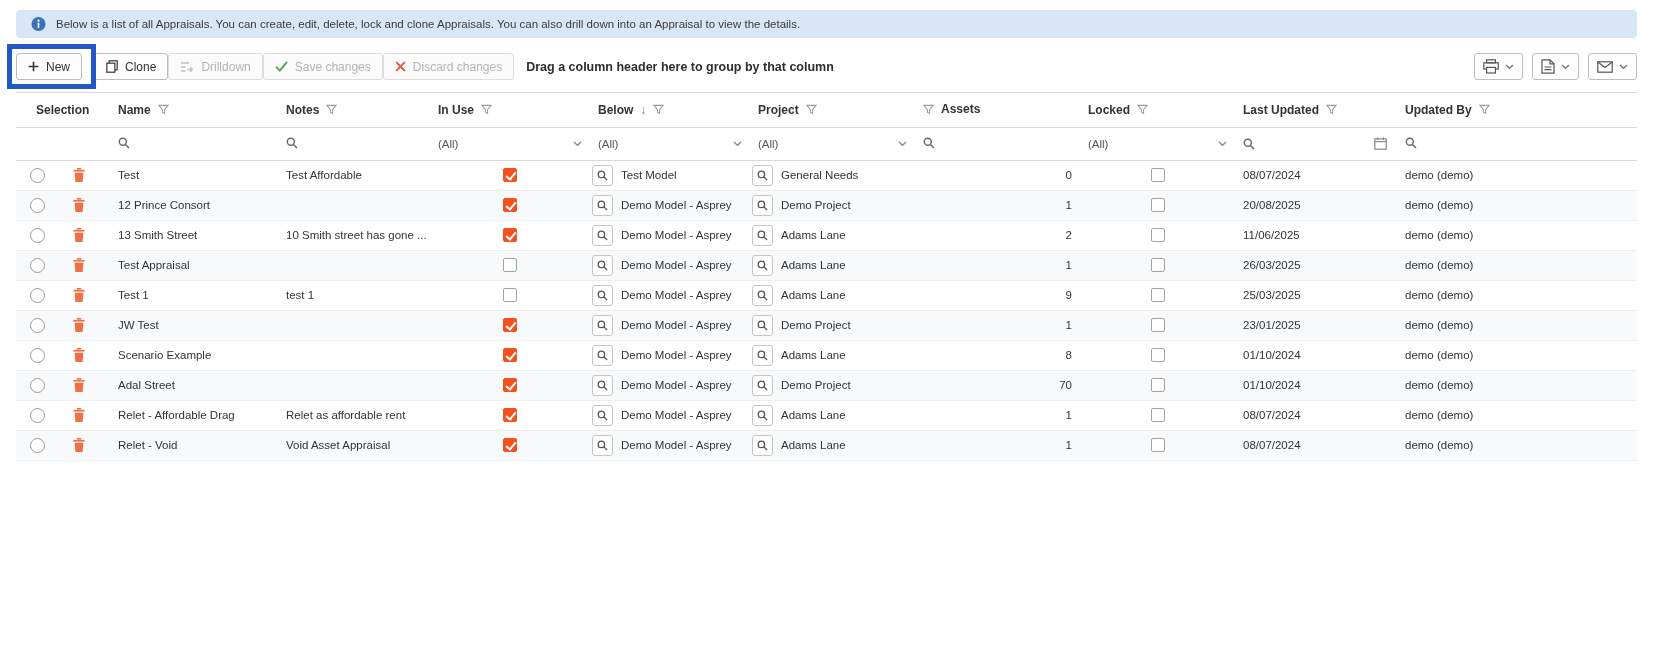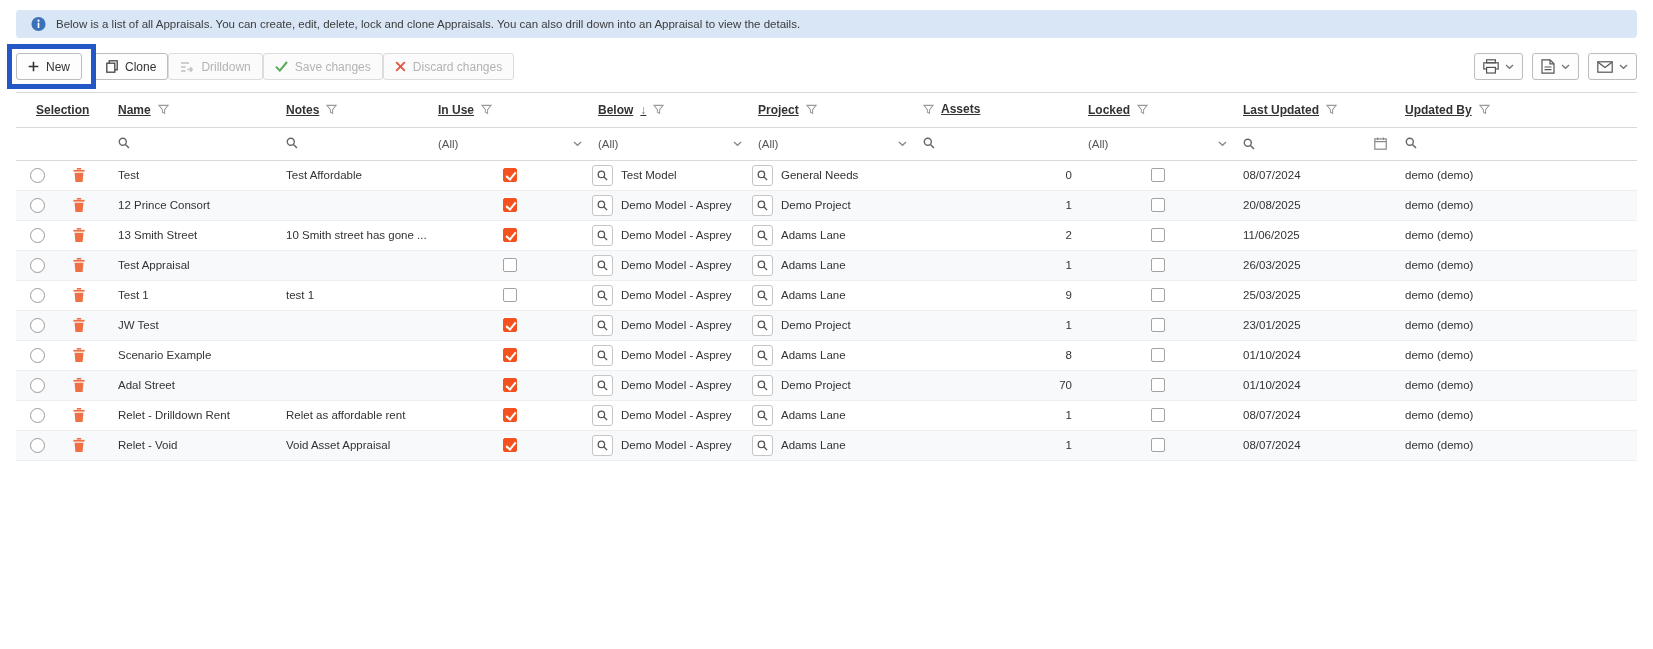--- a/index.html
+++ b/index.html
@@ -57,21 +57,21 @@
   
   table.grid { width: 100%; border-collapse: collapse; table-layout: fixed; }
   .grid th, .grid td { overflow: hidden; white-space: nowrap; text-overflow: clip; }
 
   .grid thead th {
     font-size: 12px; font-weight: 700; color: #333; text-align: left;
     padding: 9px 8px;
     border-top: 1px solid #d9d9d9; border-bottom: 1px solid #d9d9d9;
     background: #fff;
   }
-  .th-inner { display: inline-flex; align-items: center; gap: 7px; text-decoration: underline; }
+  .th-inner { display: inline-flex; align-items: center; gap: 7px; }
   th.center { text-align: center; }
   th.right { text-align: right; }
   .sort-arrow { font-size: 12px; color: #777; font-weight: 400; }
 
   .filter-row td {
     height: 33px; padding: 5px 8px;
     border-bottom: 1px solid #d9d9d9; color: #555; font-size: 11.5px;
     background: #fff;
   }
   .select-editor { display: flex; align-items: center; justify-content: space-between; width: 100%; cursor: pointer; }
@@ -177,20 +177,21 @@
 
     <button class="btn disabled">
       <span style="display:inline-flex;">
         <svg width="11" height="11" viewBox="0 0 11 11">
             <path d="M1.2 1.2l8.6 8.6M9.8 1.2l-8.6 8.6" stroke="#e25744" stroke-width="1.9"></path>
           </svg>
       </span>
       <span>Discard changes</span>
     </button>
 
+    <div class="group-hint">Drag a column header here to group by that column</div>
 
     <div class="toolbar-right">
       <span class="split-btn">
         <span style="display:inline-flex;">
           <svg width="16" height="15" viewBox="0 0 16 15">
             <rect x="3.6" y="0.8" width="8.8" height="3" fill="none" stroke="#555" stroke-width="1.2"></rect>
             <rect x="0.8" y="3.8" width="14.4" height="6.2" fill="none" stroke="#555" stroke-width="1.2"></rect>
             <rect x="3.6" y="8.4" width="8.8" height="5.6" fill="#fff" stroke="#555" stroke-width="1.2"></rect>
           </svg>
         </span>
@@ -786,21 +787,21 @@
         <span class="radio"></span>
         <span class="trash">
           <svg width="12" height="14" viewBox="0 0 12 14">
             <rect x="3.8" y="0" width="4.4" height="1.6" fill="#ef7044"></rect>
             <rect x="0.4" y="1.9" width="11.2" height="1.7" fill="#ef7044"></rect>
             <path d="M1.6 4.7h8.8L9.6 14H2.4z" fill="#ef7044"></path>
           </svg>
         </span>
       </span>
     </td>
-    <td><span>Relet - Drilldown Rent</span></td>
+    <td><span>Relet - Affordable Drag</span></td>
     <td><span>Relet as affordable rent</span></td>
     <td class="center"><span class="cb checked"></span></td>
     <td class="cell-lookup">
       <span class="lookup-cell-inner">
         <span class="lookup-btn">
           <svg width="11" height="11" viewBox="0 0 12 12">
                   <circle cx="4.8" cy="4.8" r="3.5" fill="none" stroke="#555" stroke-width="1.4"></circle>
                   <line x1="7.5" y1="7.5" x2="11" y2="11" stroke="#555" stroke-width="1.5"></line>
                 </svg>
         </span>

